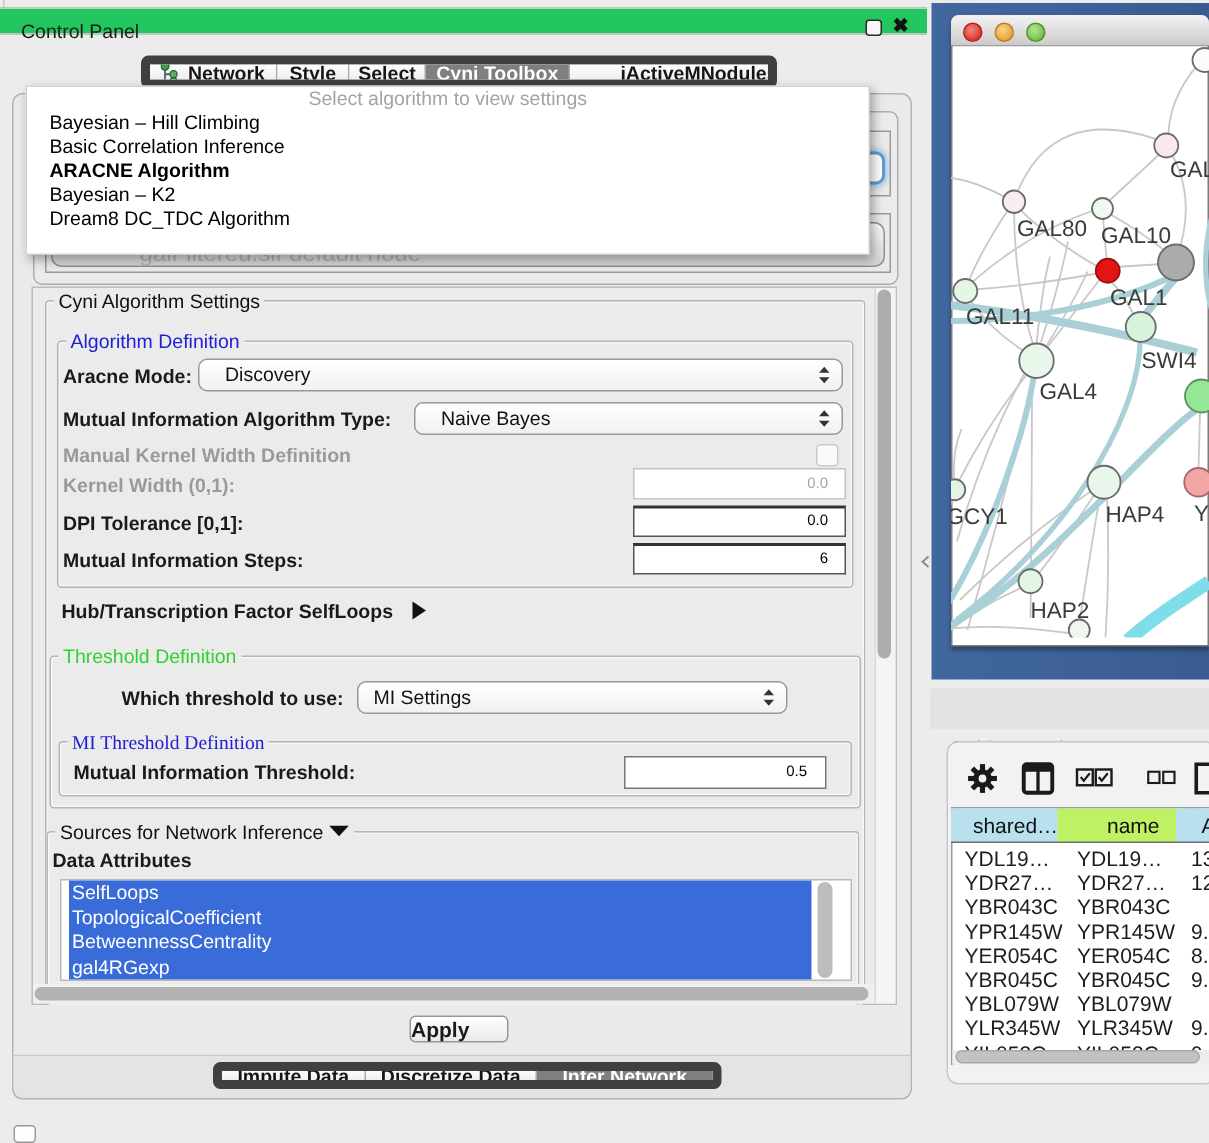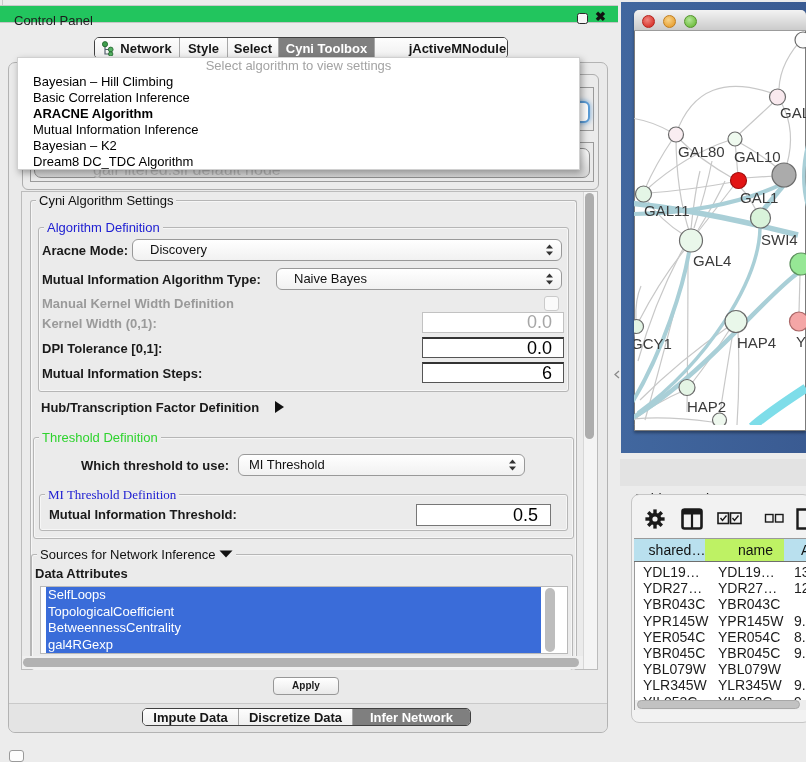--- a/index.html
+++ b/index.html
@@ -7,21 +7,21 @@
 body { position:relative; background:#ececec; font-family:"Liberation Sans", sans-serif; font-size:13px; color:#111; }
 .abs { position:absolute; }
 
 
 #titlebar { left:0px; top:5px; width:618px; height:18px; background:#22c55e; border-top:1px solid #c9c9c9; border-bottom:1px solid #c6c6c6; }
 #titlebar .t { position:absolute; left:14px; top:7px; font-size:13px; color:#1c1c1c; }
 #float-ico { position:absolute; left:577px; top:13px; width:11px; height:11px; border:1.5px solid #2a2a2a; border-radius:2.5px; background:#f6f6f6; }
 #close-ico { position:absolute; left:595px; top:9px; font-size:13px; font-weight:bold; color:#111; }
 
 
-.tabgrp { display:flex; height:22px; border:1px solid #404040; border-radius:5px; overflow:hidden; background:#f6f6f6; }
+.tabgrp { display:flex; height:22px; border:6px solid #404040; border-radius:5px; overflow:hidden; background:#f6f6f6; }
 .tabgrp .tab { display:flex; align-items:center; justify-content:center; border-right:1px solid #a8a8a8; color:#161616; font-weight:bold; background:linear-gradient(#fdfdfd,#efefef); white-space:nowrap; }
 .tabgrp .tab:last-child { border-right:none; }
 .tabgrp .sel { background:#7f7f7f; color:#fff; }
 
 #outerpanel { left:8px; top:62px; width:600px; height:671px; border:1px solid #b3b3b3; border-radius:7px; background:#eaeaea; }
 #subpanel { left:22px; top:74px; width:577px; height:116px; border:1px solid #adadad; border-radius:6px; background:#ebebeb; }
 #cont1 { left:30px; top:87px; width:564px; height:44px; border:1px solid #9a9a9a; background:#eaeaea; }
 #combo1 { left:35px; top:101px; width:555px; height:22px; background:#fff; border:2.5px solid #5b9bd5; border-radius:6px; box-shadow:0 0 4px 1px rgba(90,155,213,.6); }
 #cont2 { left:30px; top:142px; width:564px; height:40px; border:1px solid #9a9a9a; background:#eaeaea; }
 #combo2 { left:34px; top:148px; width:556px; height:30px; background:linear-gradient(#fbfbfb,#d4d4d4); border:1px solid #8f8f8f; border-radius:7px; color:#b4b4b4; font-size:16px; line-height:21px; padding-top:10px; padding-left:58px; }
@@ -37,26 +37,26 @@
 .frame { position:absolute; border:1px solid #b6b6b6; border-radius:3px; box-shadow:inset 0 0 0 1px rgba(255,255,255,.55); }
 .frame > .ftitle { position:absolute; top:-8px; left:5px; background:#ebebeb; padding:0 3px; font-size:13px; white-space:nowrap; }
 .blue { color:#2020d2; }
 .green { color:#2ed32e; }
 
 .lbl { position:absolute; font-weight:bold; color:#1a1a1a; white-space:nowrap;text-align:center; }
 .lbl.dis { color:#9a9a9a; }
 
 .combo { position:absolute; background:linear-gradient(#ffffff,#f1f1f1); border:1px solid #999; border-radius:6px; font-size:13px; color:#111; }
 .combo .ar { position:absolute; right:7px; top:0; height:100%; display:flex; align-items:center; }
-.field { position:absolute; background:#fff; text-align:right; font-size:18px; }
+.field { position:absolute; background:#fff; text-align:right; font-size:10px; }
 
 .item { height:16px; line-height:16px; white-space:nowrap; }
 
 
-#applybtn { left:273px; top:677px; width:66px; height:18px; border:1px solid #979797; border-radius:4px; background:linear-gradient(#ffffff,#e9e9e9); text-align:center; line-height:16px; font-size:10px; font-weight:bold; color:#1a1a1a; }
+#applybtn { left:273px; top:677px; width:66px; height:18px; border:1px solid #979797; border-radius:4px; background:linear-gradient(#ffffff,#e9e9e9); line-height:16px; font-size:14px; font-weight:bold; color:#1a1a1a; }
 
 
 #popup { left:17px; top:57px; width:563px; height:113px; background:#fff; border:1px solid #d0d0d0; box-shadow:2px 3px 7px rgba(0,0,0,.35); }
 #popup .hdr { height:16px; line-height:16px; text-align:center; color:#a3a3a3; }
 #popup .item { padding-left:15px; color:#000; }
 
 
 #netframe { left:621px; top:2px; width:185px; height:451px; background:linear-gradient(90deg,#41679f,#3a5b92); }
 #macwin { left:634px; top:10px; width:172px; height:421px; background:#fff; border:1px solid #7b7b7b; border-radius:5px 5px 0 0; box-shadow:0 2px 3px rgba(0,0,0,.35); }
 #mactitle { left:634px; top:10px; width:172px; height:21px; background:linear-gradient(#f3f3f3,#cbcbcb); border-bottom:1px solid #9c9c9c; border-radius:5px 5px 0 0; }
@@ -130,30 +130,30 @@
     </span></div>
 <div class="lbl dis" style="left:42px;top:296px;">Manual Kernel Width Definition</div>
 <div class="abs" style="left:544px;top:296px;width:15px;height:15px;border:1px solid #cacaca;border-radius:3px;background:#fafafa;"></div>
 <div class="lbl dis" style="left:42px;top:316px;">Kernel Width (0,1):</div>
 <div class="field" style="left:422px;top:312px;width:142px;height:21px;border:1px solid #c2c2c2;color:#a6a6a6;line-height:19px;padding-right:11px;">0.0</div>
 <div class="lbl" style="left:42px;top:341px;">DPI Tolerance [0,1]:</div>
 <div class="field" style="left:422px;top:337px;width:142px;height:21px;border:1px solid #555;border-top:2px solid #333;color:#000;line-height:18px;padding-right:11px;">0.0</div>
 <div class="lbl" style="left:42px;top:366px;">Mutual Information Steps:</div>
 <div class="field" style="left:422px;top:362px;width:142px;height:21px;border:1px solid #555;border-top:2px solid #333;color:#000;line-height:18px;padding-right:11px;">6</div>
 
-<div class="lbl" style="left:41px;top:400px;">Hub/Transcription Factor Definition</div>
+<div class="lbl" style="left:41px;top:400px;">Hub/Transcription Factor SelfLoops</div>
 <svg class="abs" style="left:273px;top:400px;" width="12" height="14" viewBox="0 0 12 14">
     <path d="M2 1 L11 7 L2 13 Z" fill="#111"></path>
   </svg>
 
 <div class="frame" style="left:33px;top:437px;width:541px;height:102px;">
   <span class="ftitle green">Threshold Definition</span>
 </div>
 <div class="lbl" style="left:81px;top:458px;">Which threshold to use:</div>
-<div class="combo" style="left:238px;top:454px;width:287px;height:22px;line-height:20px;"><span style="margin-left:10px;">MI Threshold</span><span class="ar">
+<div class="combo" style="left:238px;top:454px;width:287px;height:22px;line-height:20px;"><span style="margin-left:10px;">MI Settings</span><span class="ar">
       <svg width="9" height="12" viewBox="0 0 9 12">
         <path d="M4.5 0.5 L8 4.5 L1 4.5 Z" fill="#333"></path>
         <path d="M4.5 11.5 L8 7.5 L1 7.5 Z" fill="#333"></path>
       </svg>
     </span></div>
 <div class="frame" style="left:39px;top:494px;width:529px;height:37px;font-family:Liberation Serif, serif;">
   <span class="ftitle blue">MI Threshold Definition</span>
 </div>
 <div class="lbl" style="left:49px;top:507px;">Mutual Information Threshold:</div>
 <div class="field" style="left:416px;top:504px;width:135px;height:22px;border:1px solid #777;color:#000;line-height:20px;padding-right:12px;">0.5</div>
@@ -184,21 +184,20 @@
   <div class="tab" style="width:96px;font-size:13px;">Impute Data</div>
   <div class="tab" style="width:114px;font-size:13px;">Discretize Data</div>
   <div class="tab sel" style="width:117px;font-size:13px;">Infer Network</div>
 </div>
 
 <div class="abs" id="popup">
   <div class="hdr">Select algorithm to view settings</div>
   <div class="item">Bayesian – Hill Climbing</div>
   <div class="item">Basic Correlation Inference</div>
   <div class="item" style="font-weight:bold;">ARACNE Algorithm</div>
-  <div class="item">Mutual Information Inference</div>
   <div class="item">Bayesian – K2</div>
   <div class="item">Dream8 DC_TDC Algorithm</div>
 </div>
 
 <div class="abs" style="left:9px;top:750px;width:15px;height:12px;background:#fdfdfd;border:1px solid #9a9a9a;border-radius:3px;"></div>
 
 <svg class="abs" style="left:613px;top:370px;" width="8" height="9" viewBox="0 0 8 9">
     <path d="M6 1 L2 4.5 L6 8" fill="none" stroke="#8a8a8a" stroke-width="1.3"></path>
   </svg>
 

